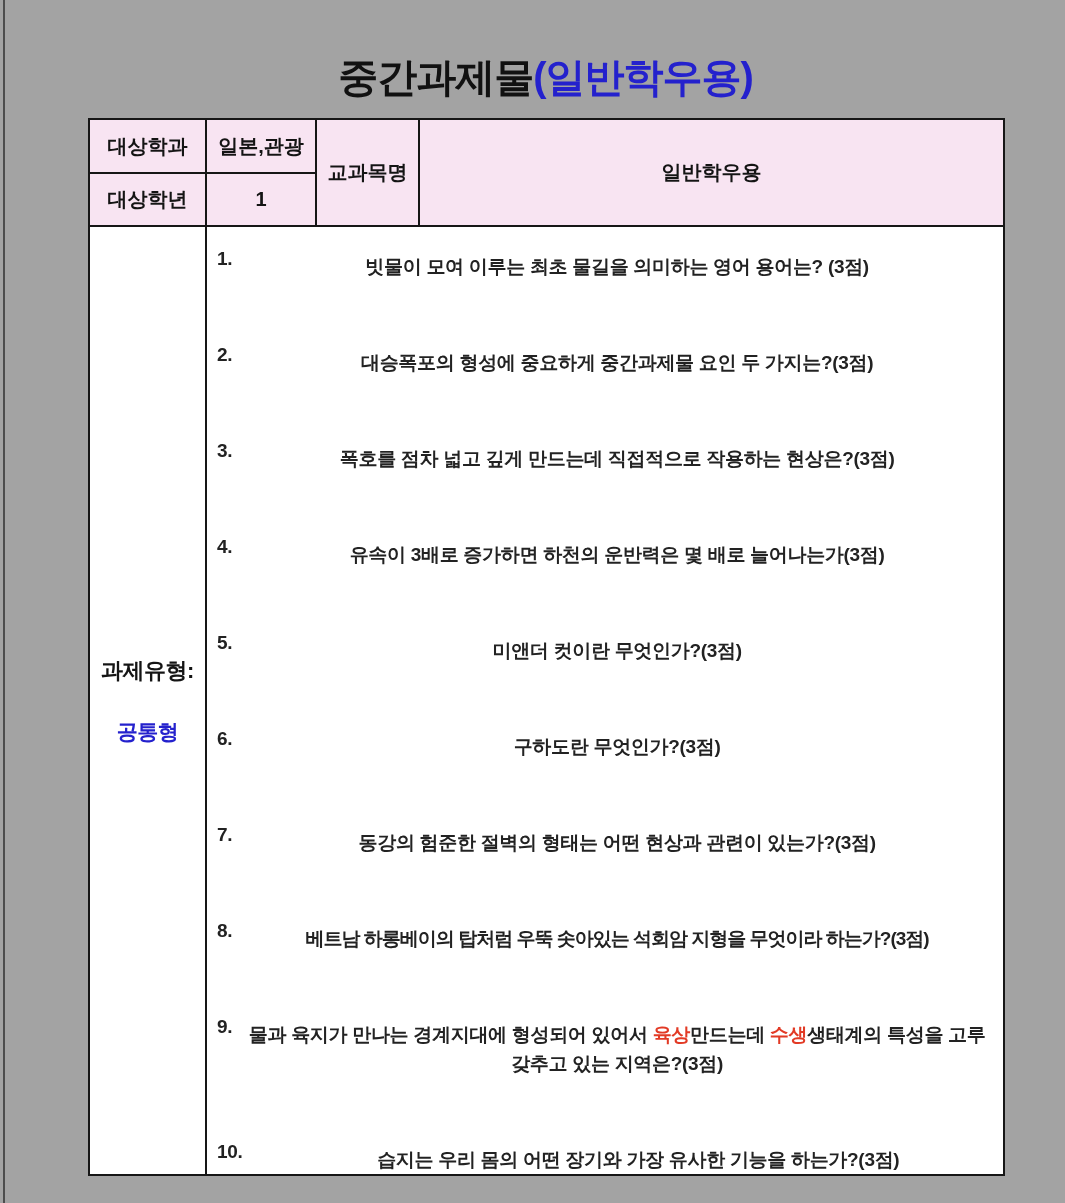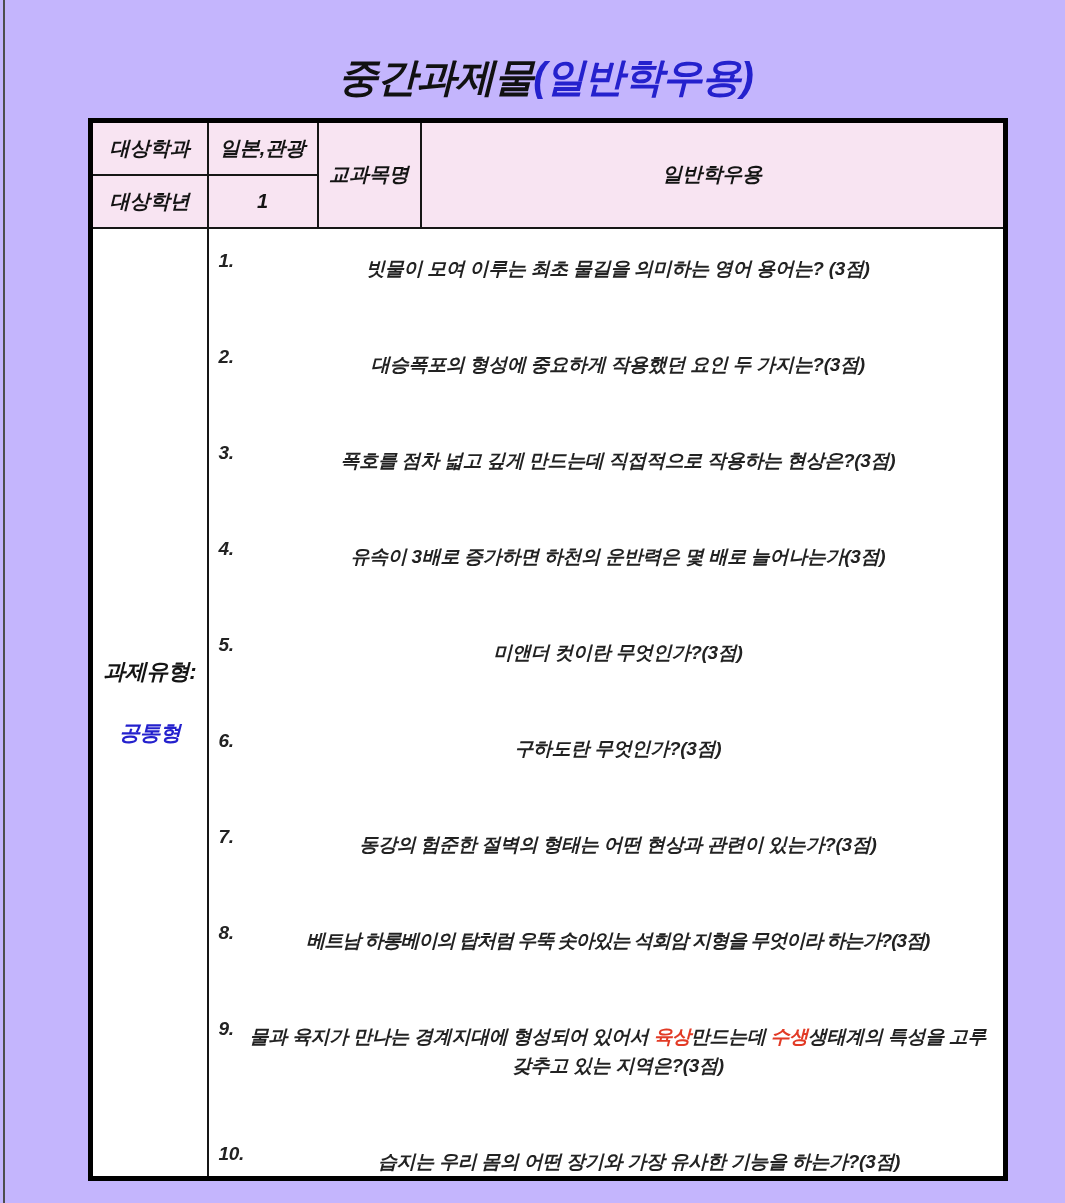--- a/index.html
+++ b/index.html
@@ -6,23 +6,22 @@
     margin: 0;
     padding: 0;
     background: #ffffff;
     font-family: "Liberation Sans", "DejaVu Sans", sans-serif;
     color: #1a1a1a;
   }
   .page {
     position: relative;
     width: 1065px;
     height: 1203px;
-    background: #c4b5fd;
+    background: #a3a3a3;
     overflow: hidden;
-    font-style: italic;
   }
   .page-edge-line {
     position: absolute;
     left: 3px;
     top: 0;
     width: 2px;
     height: 100%;
     background: #4d4d4d;
   }
   .doc-title {
@@ -40,21 +39,21 @@
   .doc-title .title-highlight {
     color: #2421cd;
   }
   table.info-table {
     position: absolute;
     left: 88px;
     top: 118px;
     width: 915px;
     border-collapse: collapse;
     table-layout: fixed;
-    border: 5px solid #000000;
+    border: 2px solid #000000;
   }
   table.info-table td {
     border: 2px solid #161616;
     padding: 0;
     text-align: center;
     vertical-align: middle;
     font-size: 20px;
     font-weight: bold;
     color: #141414;
   }
@@ -159,21 +158,21 @@
       <td class="questions-cell" colspan="3">
         <div class="question-list">
 
           <div class="question">
             <span class="qnum">1.</span>
             <span class="qtext">빗물이 모여 이루는 최초 물길을 의미하는 영어 용어는? (3점)</span>
           </div>
 
           <div class="question">
             <span class="qnum">2.</span>
-            <span class="qtext">대승폭포의 형성에 중요하게 작용했던 요인 두 가지는?(3점)</span>
+            <span class="qtext">대승폭포의 형성에 중요하게 중간과제물 요인 두 가지는?(3점)</span>
           </div>
 
           <div class="question">
             <span class="qnum">3.</span>
             <span class="qtext">폭호를 점차 넓고 깊게 만드는데 직접적으로 작용하는 현상은?(3점)</span>
           </div>
 
           <div class="question">
             <span class="qnum">4.</span>
             <span class="qtext">유속이 3배로 증가하면 하천의 운반력은 몇 배로 늘어나는가(3점)</span>

